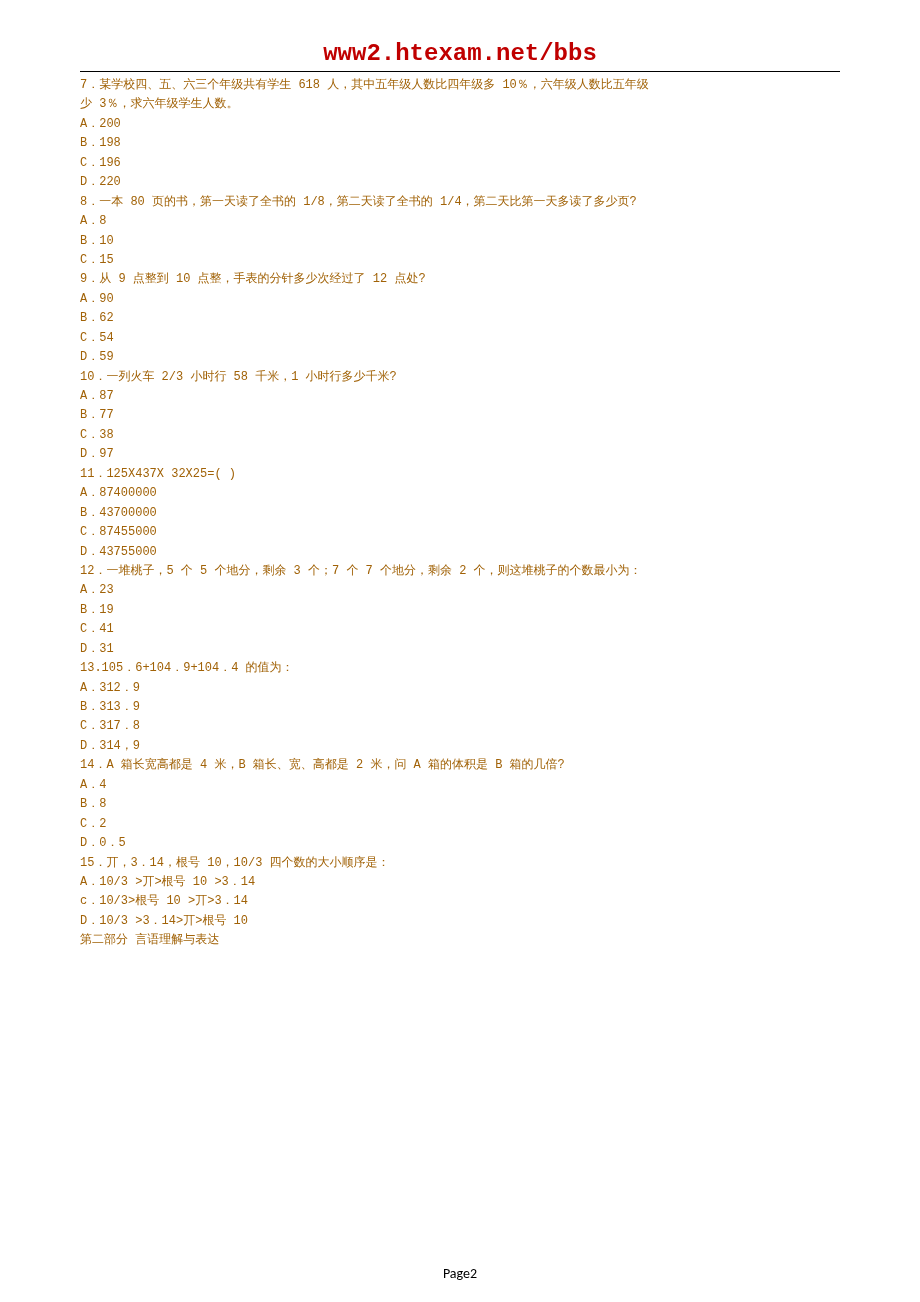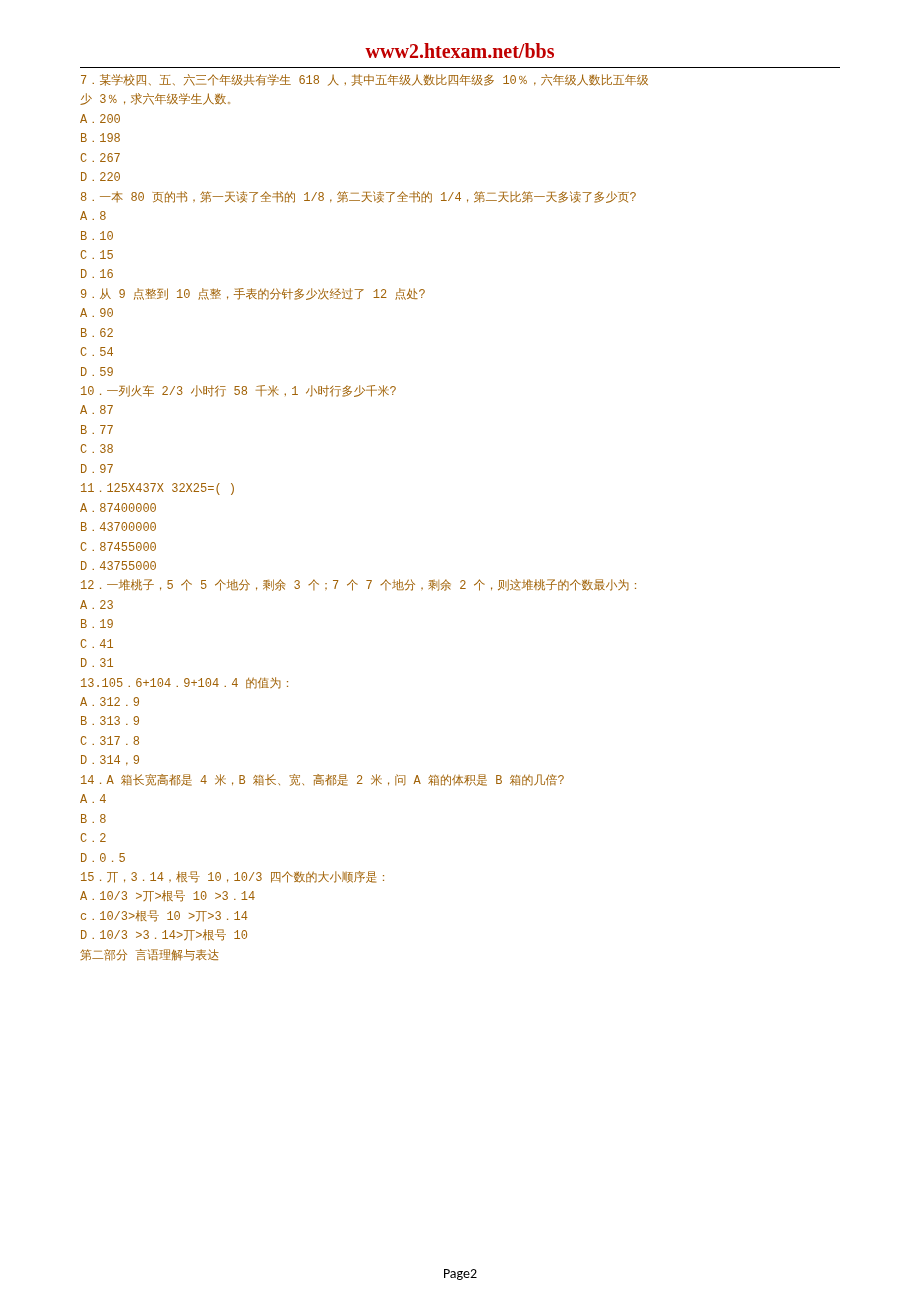--- a/index.html
+++ b/index.html
@@ -9,22 +9,22 @@
     width: 920px;
     height: 1302px;
     position: relative;
   }
   .header {
     text-align: center;
     padding-top: 40px;
     padding-bottom: 4px;
   }
   .header-link {
-    font-family: Liberation Serif, serif;
-    font-size: 20px;
+    font-family: Liberation Mono, monospace;
+    font-size: 24px;
     font-weight: bold;
     color: #c00000;
   }
   .divider {
     border-top: 1px solid #000;
     margin: 0 80px 4px 80px;
   }
   .content {
     padding: 0 80px;
     font-size: 12px;
@@ -48,27 +48,26 @@
 <div class="header">
   <span class="header-link">www2.htexam.net/bbs</span>
 </div>
 <div class="divider"></div>
 
 <div class="content" id="content">
     <div class="line">7．某学校四、五、六三个年级共有学生 618 人，其中五年级人数比四年级多 10％，六年级人数比五年级</div>
     <div class="line">少 3％，求六年级学生人数。</div>
     <div class="line">A．200</div>
     <div class="line">B．198</div>
-    <div class="line">C．267</div>
+    <div class="line">C．196</div>
     <div class="line">D．220</div>
     <div class="line">8．一本 80 页的书，第一天读了全书的 1/8，第二天读了全书的 1/4，第二天比第一天多读了多少页?</div>
     <div class="line">A．8</div>
     <div class="line">B．10</div>
     <div class="line">C．15</div>
-    <div class="line">D．16</div>
     <div class="line">9．从 9 点整到 10 点整，手表的分针多少次经过了 12 点处?</div>
     <div class="line">A．90</div>
     <div class="line">B．62</div>
     <div class="line">C．54</div>
     <div class="line">D．59</div>
     <div class="line">10．一列火车 2/3 小时行 58 千米，1 小时行多少千米?</div>
     <div class="line">A．87</div>
     <div class="line">B．77</div>
     <div class="line">C．38</div>
     <div class="line">D．97</div>

